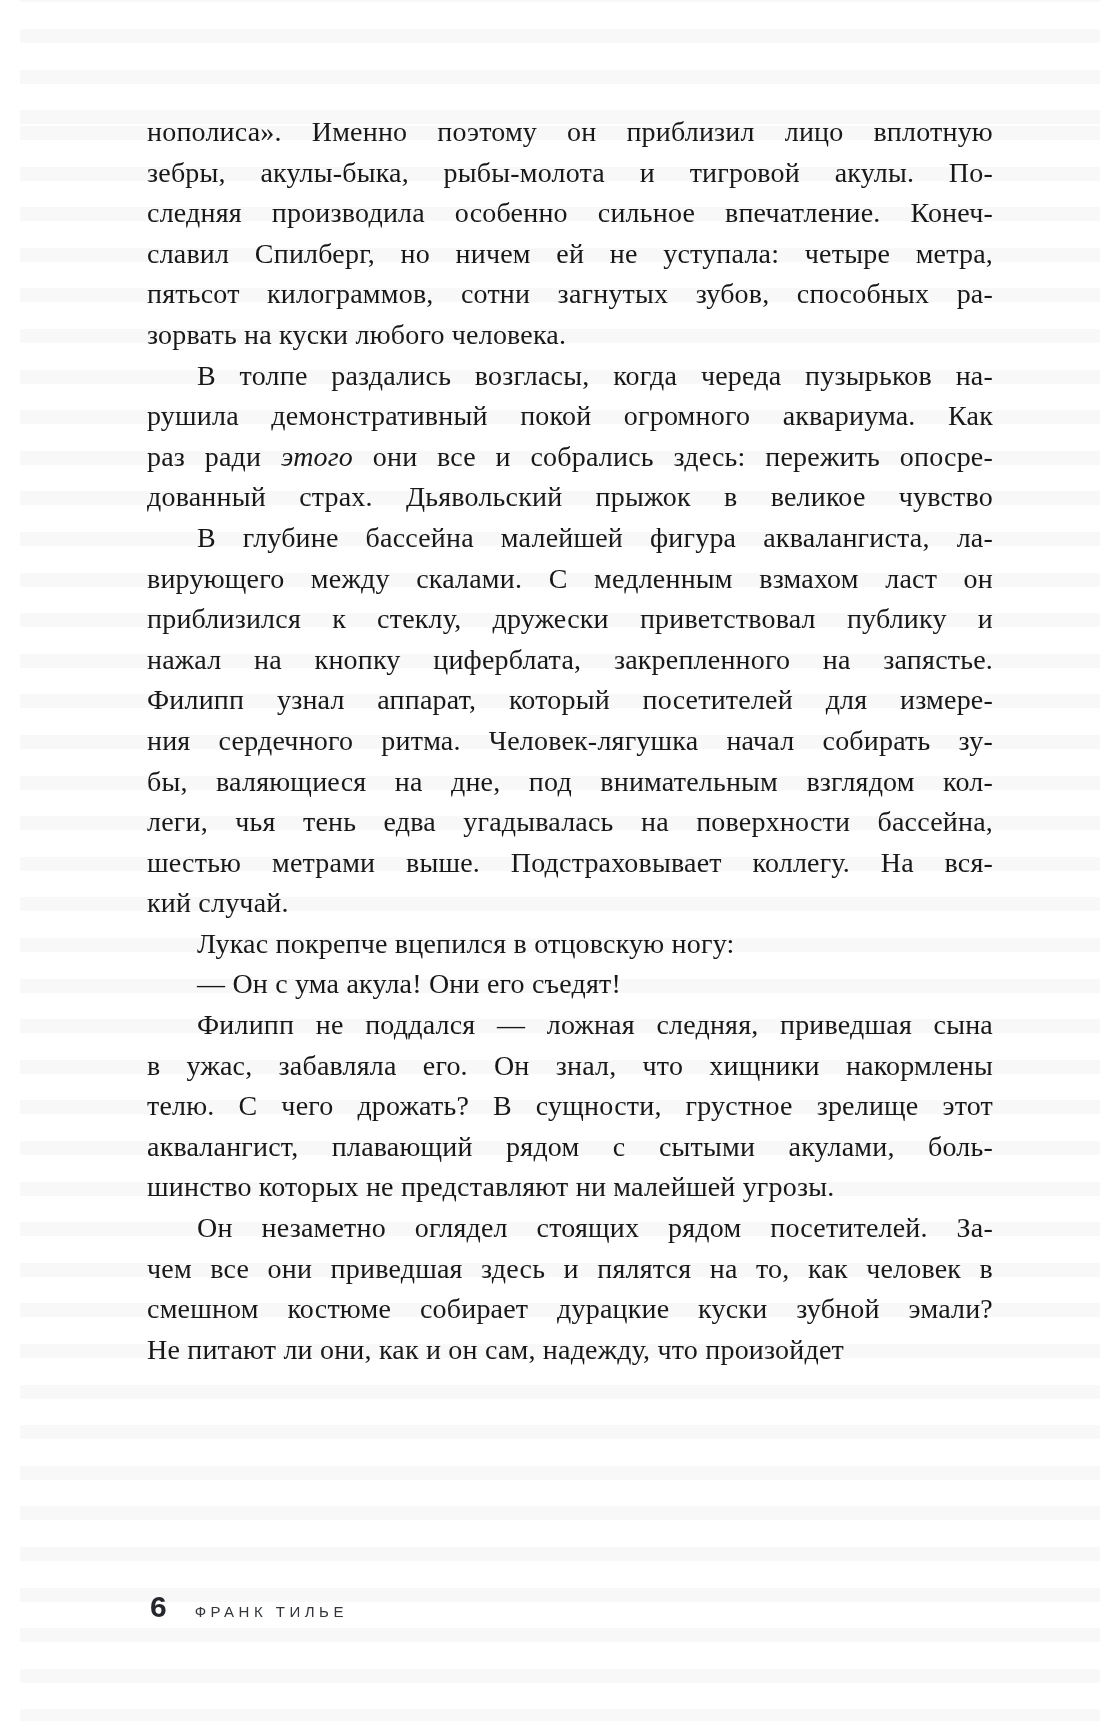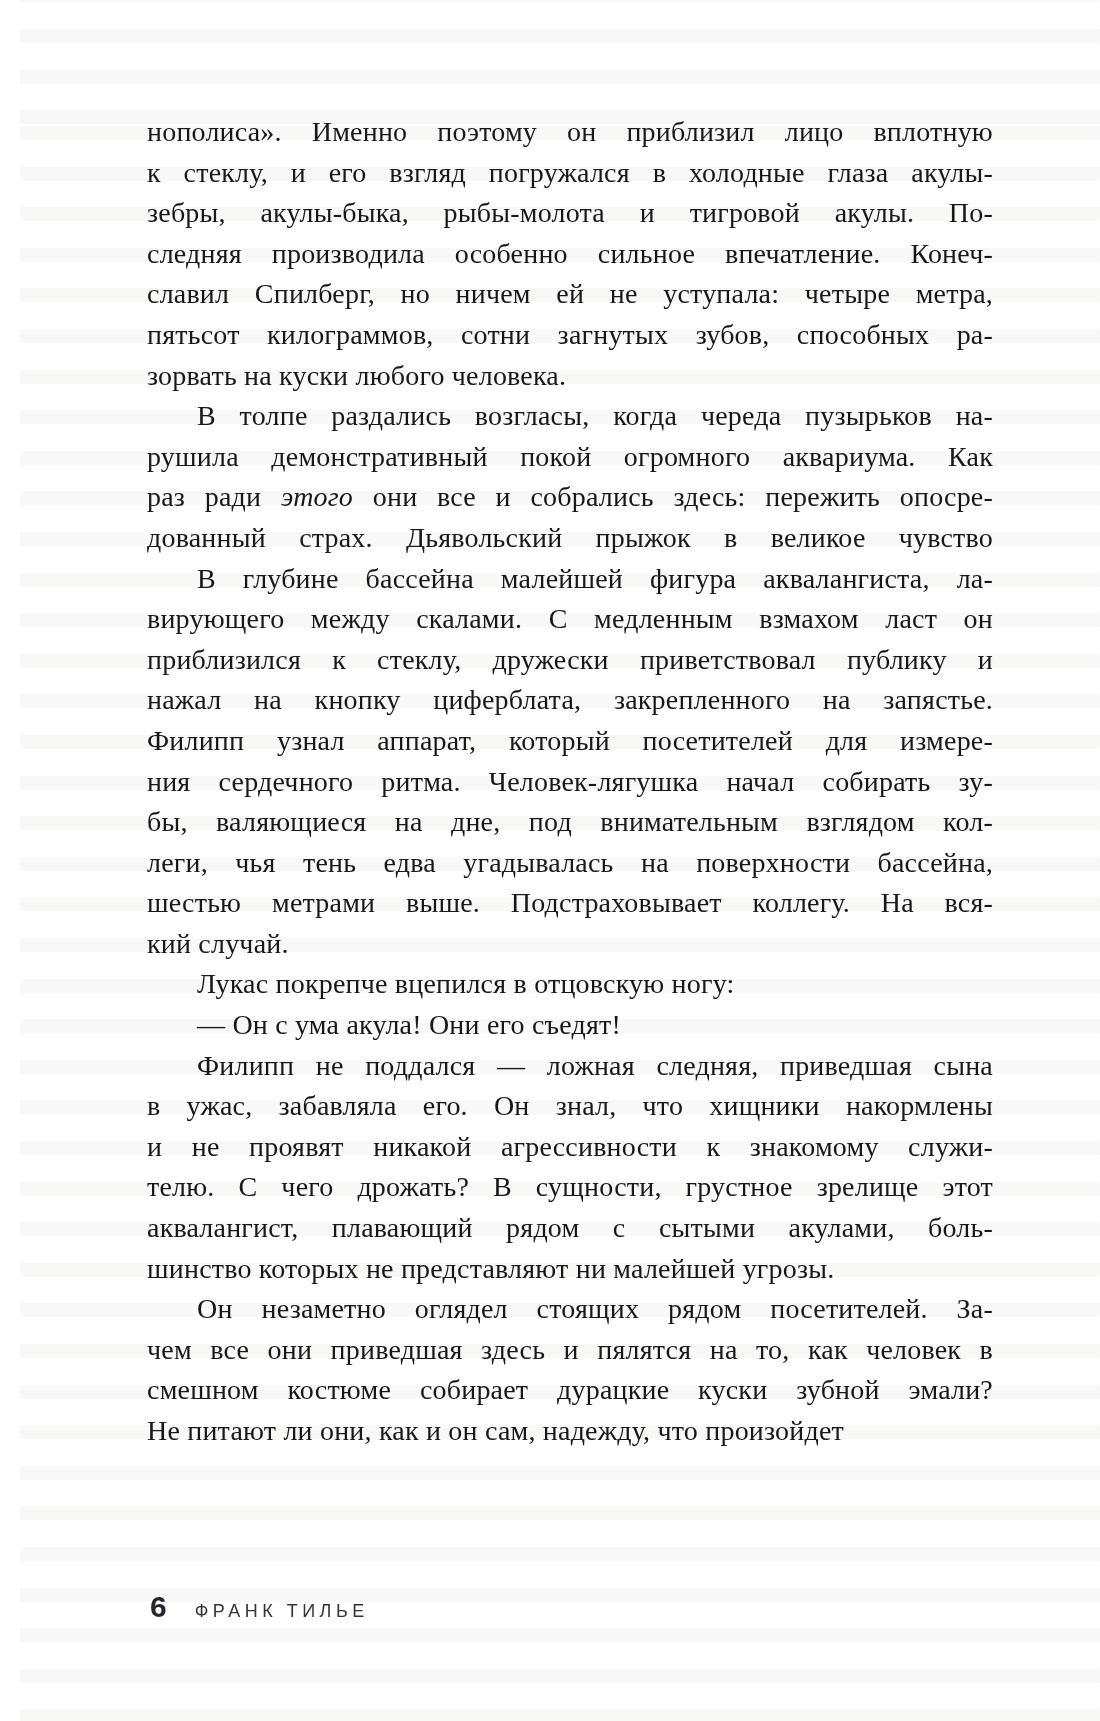--- a/index.html
+++ b/index.html
@@ -56,35 +56,34 @@
     align-items: baseline;
     gap: 28px;
     font-family: "Liberation Sans", "DejaVu Sans", sans-serif;
   }
   .page-number {
     font-size: 30px;
     font-weight: bold;
     color: #25272c;
   }
   .running-title {
-    font-size: 18px;
+    font-size: 15px;
     letter-spacing: 4.5px;
     color: #33353a;
   }
 </style>
 </head>
 <body>
 
 <div class="page">
 
   <div class="text-block">
 
   <div>
         <div class="line">нополиса». Именно поэтому он приблизил лицо вплотную</div>
-        <div class="line">к стеклу, и его взгляд погружался в холодные глаза акулы-</div>
         <div class="line">зебры, акулы-быка, рыбы-молота и тигровой акулы. По-</div>
         <div class="line">следняя производила особенно сильное впечатление. Конеч-</div>
         <div class="line">славил Спилберг, но ничем ей не уступала: четыре метра,</div>
         <div class="line">пятьсот килограммов, сотни загнутых зубов, способных ра-</div>
         <div class="line last">зорвать на куски любого человека.</div>
       </div>
       <div>
         <div class="line indent">В толпе раздались возгласы, когда череда пузырьков на-</div>
         <div class="line">рушила демонстративный покой огромного аквариума. Как</div>
         <div class="line">раз ради <i>этого</i> они все и собрались здесь: пережить опосре-</div>
@@ -104,21 +103,20 @@
       </div>
       <div>
         <div class="line indent last">Лукас покрепче вцепился в отцовскую ногу:</div>
       </div>
       <div>
         <div class="line indent last">— Он с ума акула! Они его съедят!</div>
       </div>
       <div>
         <div class="line indent">Филипп не поддался — ложная следняя, приведшая сына</div>
         <div class="line">в ужас, забавляла его. Он знал, что хищники накормлены</div>
-        <div class="line">и не проявят никакой агрессивности к знакомому служи-</div>
         <div class="line">телю. С чего дрожать? В сущности, грустное зрелище этот</div>
         <div class="line">аквалангист, плавающий рядом с сытыми акулами, боль-</div>
         <div class="line last">шинство которых не представляют ни малейшей угрозы.</div>
       </div>
       <div>
         <div class="line indent">Он незаметно оглядел стоящих рядом посетителей. За-</div>
         <div class="line">чем все они приведшая здесь и пялятся на то, как человек в</div>
         <div class="line">смешном костюме собирает дурацкие куски зубной эмали?</div>
         <div class="line last">Не питают ли они, как и он сам, надежду, что произойдет</div>
       </div>

